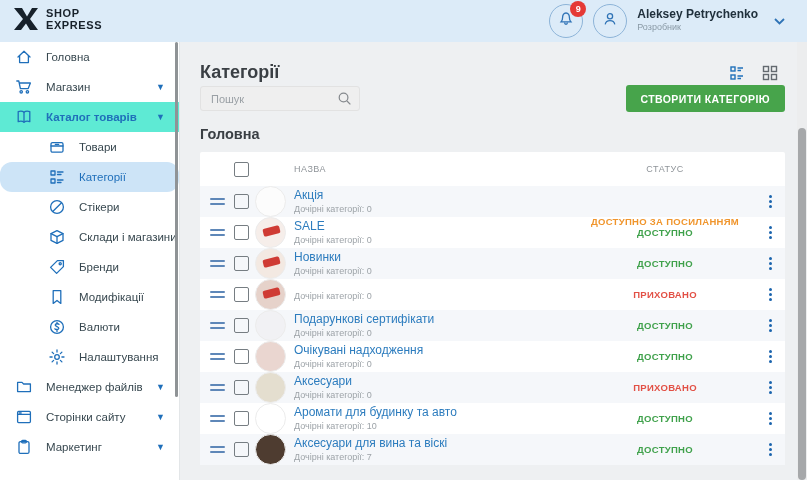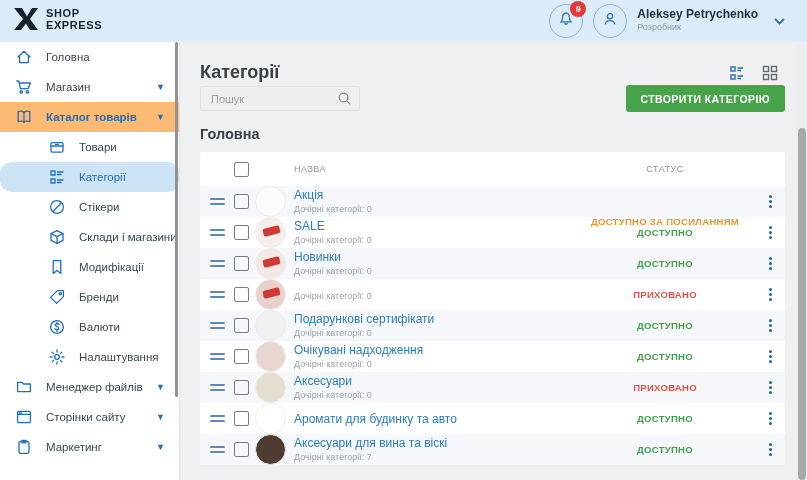--- a/index.html
+++ b/index.html
@@ -24,21 +24,21 @@
 
   
   .sidebar{position:absolute;top:42px;left:0;width:180px;bottom:0;background:#ffffff;
     border-right:1px solid #e3e6e8;}
   .side-thumb{position:absolute;top:0;right:1px;width:3px;height:355px;background:#8f9396;border-radius:2px;}
   .side-item{height:30px;display:flex;align-items:center;padding-left:15px;cursor:pointer;}
   .side-item .s-label{font-size:11.5px;color:#37474f;flex:1;}
   .side-item .s-icon{width:18px;height:18px;margin-right:13px;display:flex;align-items:center;justify-content:center;}
   .side-item .s-chevron{margin-right:14px;font-size:9px;color:#1f6fba;}
   .side-item.lvl1{padding-left:48px;border-radius:12px;}
-  .side-item.active{background:#fdba74;}
+  .side-item.active{background:#5eead4;}
   .side-item.active .s-label{color:#1f6fba;font-weight:bold;}
   .side-item.selected{background:#cde4f7;}
   .side-item.selected .s-label{color:#1f6fba;}
 
   
   .content{position:absolute;left:180px;top:42px;width:617px;bottom:0;background:#eef0f2;
     padding:0 12px 0 20px;}
   .title-row{margin-top:20px;display:flex;align-items:center;}
   .page-title{font-size:18px;font-weight:bold;color:#3a3f44;margin:0;}
   .views{margin-left:auto;display:flex;gap:15px;align-items:center;padding-right:6px;}
@@ -197,33 +197,33 @@
             <path d="M9 2.6 L15 5.6 V12.4 L9 15.4 L3 12.4 V5.6 Z"></path>
             <path d="M3 5.6 L9 8.6 L15 5.6"></path>
             <path d="M9 8.6 V15.4"></path>
           </svg>
         </span>
         <span class="s-label">Склади і магазини</span>
       </div>
       <div class="side-item lvl1">
         <span class="s-icon">
           <svg width="18" height="18" viewBox="0 0 18 18" fill="none" stroke="#1f6fba" stroke-width="1.3" stroke-linejoin="round" stroke-linecap="round">
-            <path d="M5.2 2.6 H12.8 V15.4 L9 12.4 L5.2 15.4 Z"></path>
-          </svg>
-        </span>
-        <span class="s-label">Модифікації</span>
-      </div>
-      <div class="side-item lvl1">
-        <span class="s-icon">
-          <svg width="18" height="18" viewBox="0 0 18 18" fill="none" stroke="#1f6fba" stroke-width="1.3" stroke-linejoin="round" stroke-linecap="round">
             <path d="M2.6 9.4 L8.6 15.4 L15.4 8.6 V2.6 H9.4 Z"></path>
             <circle cx="12.2" cy="5.8" r="1.1"></circle>
           </svg>
         </span>
         <span class="s-label">Бренди</span>
+      </div>
+      <div class="side-item lvl1">
+        <span class="s-icon">
+          <svg width="18" height="18" viewBox="0 0 18 18" fill="none" stroke="#1f6fba" stroke-width="1.3" stroke-linejoin="round" stroke-linecap="round">
+            <path d="M5.2 2.6 H12.8 V15.4 L9 12.4 L5.2 15.4 Z"></path>
+          </svg>
+        </span>
+        <span class="s-label">Модифікації</span>
       </div>
       <div class="side-item lvl1">
         <span class="s-icon">
           <svg width="18" height="18" viewBox="0 0 18 18" fill="none" stroke="#1f6fba" stroke-width="1.3" stroke-linejoin="round" stroke-linecap="round">
             <circle cx="9" cy="9" r="6.4"></circle>
             <path d="M11 6.4 C10.4 5.5 7.6 5.4 7.2 6.9 C6.8 8.5 11.2 8.6 10.8 10.3 C10.4 11.9 7.5 11.7 6.9 10.8"></path>
             <path d="M9 4.4 V5.6 M9 12.4 V13.6"></path>
           </svg>
         </span>
         <span class="s-label">Валюти</span>
@@ -501,20 +501,21 @@
             </span>
           </span>
           <span class="c-cb">
             <span class="cbx"></span>
           </span>
           <span class="c-av">
             <span class="avatar" style="background: rgb(255, 255, 255);"></span>
           </span>
           <span class="nameblock">
             <a class="cat-name">Аромати для будинку та авто</a>
+            <span class="cat-sub">Дочірні категорії: 10</span>
           </span>
           <span class="status" style="color: rgb(63, 161, 75);">ДОСТУПНО</span>
           <span class="kebab">
             <i></i>
             <i></i>
             <i></i>
           </span>
         </div>
         <div class="row">
           <span class="c-drag">

